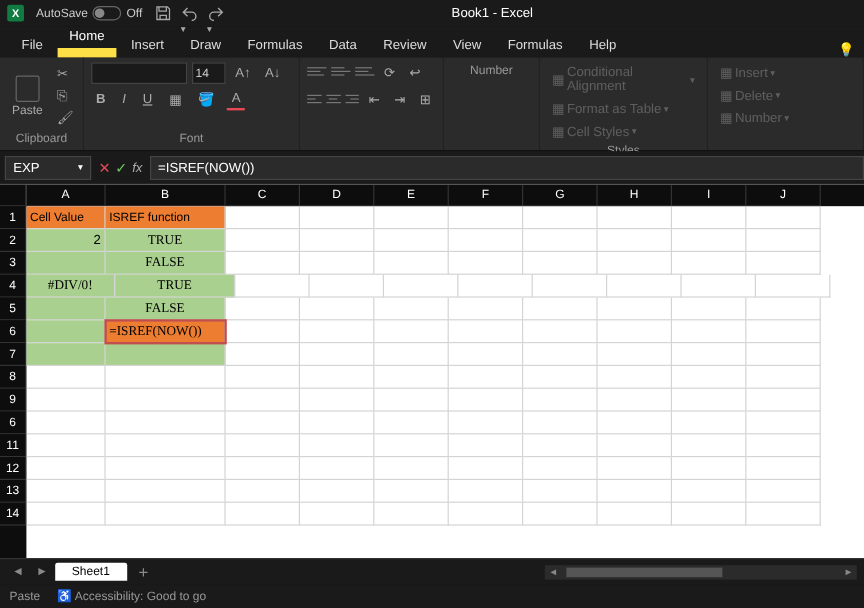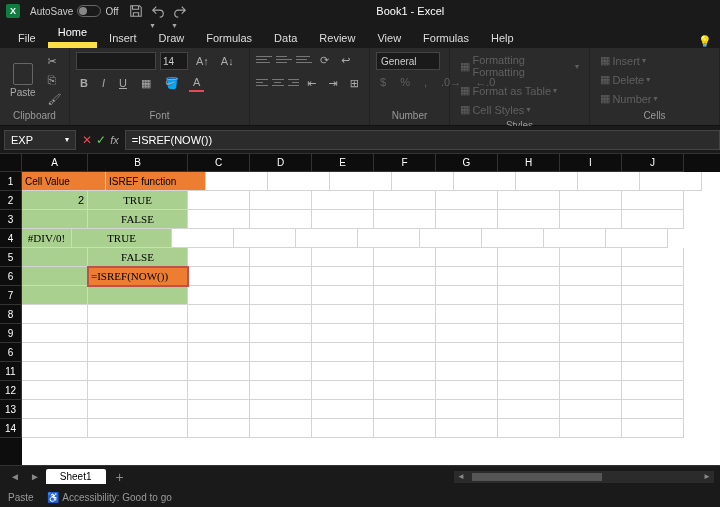--- a/index.html
+++ b/index.html
@@ -7,21 +7,21 @@
 .titlebar { height: 22px; background: #1a1a1a; display: flex; align-items: center; padding: 0 6px; gap: 10px; font-size: 11px; }
 .app-icon { width: 14px; height: 14px; background: #107c41; display: flex; align-items: center; justify-content: center; color: #fff; font-weight: bold; font-size: 9px; border-radius: 2px; }
 .autosave { display: flex; align-items: center; gap: 4px; font-size: 10px; }
 .toggle { width: 24px; height: 12px; border: 1px solid #666; border-radius: 6px; display: flex; align-items: center; padding: 1px; }
 .toggle-knob { width: 8px; height: 8px; background: #888; border-radius: 50%; }
 .qat { display: flex; gap: 8px; align-items: center; }
 .qat-icon { width: 14px; height: 14px; color: #ccc; opacity: 0.8; }
 .title { flex: 1; text-align: center; font-size: 11px; color: #fff; }
 .tabs { height: 26px; background: #1a1a1a; display: flex; align-items: end; padding: 0 8px; gap: 2px; }
 .tab { padding: 4px 10px; font-size: 11px; color: #ddd; cursor: pointer; }
-.tab.active { border-bottom: 6px solid #fde047; color: #fff; }
+.tab.active { border-bottom: 8px solid #fde047; color: #fff; }
 .tell-me { margin-left: auto; display: flex; align-items: center; gap: 6px; color: #999; }
 .ribbon { height: 78px; background: #2b2b2b; display: flex; border-bottom: 1px solid #111; }
 .group { border-right: 1px solid #222; padding: 4px 6px 2px; display: flex; flex-direction: column; justify-content: space-between; }
 .group-label { font-size: 10px; color: #999; text-align: center; padding: 2px 0; }
 .group-body { display: flex; gap: 4px; align-items: center; flex: 1; }
 .btn-stack { display: flex; flex-direction: column; gap: 2px; }
 .rbtn { padding: 2px 4px; color: #aaa; font-size: 11px; display: flex; align-items: center; gap: 2px; }
 .rbtn.dim { opacity: 0.4; }
 .paste { display: flex; flex-direction: column; align-items: center; color: #aaa; font-size: 10px; padding: 2px 4px; }
 .paste-icon { width: 20px; height: 22px; border: 1px solid #666; border-radius: 2px; margin-bottom: 2px; position: relative; }
@@ -183,51 +183,38 @@
             <span style="width:100%"></span>
           </div>
         <span class="rbtn">⇤</span>
         <span class="rbtn">⇥</span>
         <span class="rbtn">⊞</span>
       </div>
     </div>
   </div>
 
   <div class="group" style="width:80px">
-    <div style="flex:1">
-      <div class="font-row">
-          <input class="font-sel" style="width: 64px;" value="General">
-        </div>
-      <div class="font-btns">
-        <span class="rbtn dim">$</span>
-        <span class="rbtn dim">%</span>
-        <span class="rbtn dim">,</span>
-        <span class="rbtn dim">.0→</span>
-        <span class="rbtn dim">←.0</span>
-      </div>
-    </div>
     <div class="group-label">Number</div>
   </div>
 
   <div class="group" style="width:140px">
     <div class="btn-stack" style="flex:1">
-      <span class="rbtn dim">▦ <span>Formatting Formatting</span> <span class="chev">▾</span></span>
+      <span class="rbtn dim">▦ <span>Conditional Alignment</span> <span class="chev">▾</span></span>
       <span class="rbtn dim">▦ <span>Format as Table</span> <span class="chev">▾</span></span>
       <span class="rbtn dim">▦ <span>Cell Styles</span> <span class="chev">▾</span></span>
     </div>
     <div class="group-label">Styles</div>
   </div>
 
   <div class="group" style="flex:1">
     <div class="btn-stack" style="flex:1">
       <span class="rbtn dim">▦ <span>Insert</span> <span class="chev">▾</span></span>
       <span class="rbtn dim">▦ <span>Delete</span> <span class="chev">▾</span></span>
       <span class="rbtn dim">▦ <span>Number</span> <span class="chev">▾</span></span>
     </div>
-    <div class="group-label">Cells</div>
   </div>
 </div>
 
 <div class="fmla-bar">
   <div class="namebox">
       <span>EXP</span>
       <span class="chev" style="margin-left:auto">▾</span>
     </div>
   <div class="fbar-btns">
     <span class="fbar-x">✕</span>
@@ -265,21 +252,21 @@
         <div class="col-hdr" style="width: 62px;">D</div>
         <div class="col-hdr" style="width: 62px;">E</div>
         <div class="col-hdr" style="width: 62px;">F</div>
         <div class="col-hdr" style="width: 62px;">G</div>
         <div class="col-hdr" style="width: 62px;">H</div>
         <div class="col-hdr" style="width: 62px;">I</div>
         <div class="col-hdr" style="width: 62px;">J</div>
       </div>
     <div class="cells">
         <div class="cell-row">
-          <div class="cell hdr-orange" style="width: 84px;">Cell Value</div>
+          <div class="cell hdr-orange" style="width: 66px;">Cell Value</div>
           <div class="cell hdr-orange" style="width: 100px; text-align: center;">ISREF function</div>
           <div class="cell" style="width: 62px;"></div>
           <div class="cell" style="width: 62px;"></div>
           <div class="cell" style="width: 62px;"></div>
           <div class="cell" style="width: 62px;"></div>
           <div class="cell" style="width: 62px;"></div>
           <div class="cell" style="width: 62px;"></div>
           <div class="cell" style="width: 62px;"></div>
           <div class="cell" style="width: 62px;"></div>
         </div>
@@ -301,21 +288,21 @@
           <div class="cell" style="width: 62px;"></div>
           <div class="cell" style="width: 62px;"></div>
           <div class="cell" style="width: 62px;"></div>
           <div class="cell" style="width: 62px;"></div>
           <div class="cell" style="width: 62px;"></div>
           <div class="cell" style="width: 62px;"></div>
           <div class="cell" style="width: 62px;"></div>
           <div class="cell" style="width: 62px;"></div>
         </div>
         <div class="cell-row">
-          <div class="cell green center" style="width: 50px;">#DIV/0!</div>
+          <div class="cell green center" style="width: 74px;">#DIV/0!</div>
           <div class="cell green center" style="width: 100px;">TRUE</div>
           <div class="cell" style="width: 62px;"></div>
           <div class="cell" style="width: 62px;"></div>
           <div class="cell" style="width: 62px;"></div>
           <div class="cell" style="width: 62px;"></div>
           <div class="cell" style="width: 62px;"></div>
           <div class="cell" style="width: 62px;"></div>
           <div class="cell" style="width: 62px;"></div>
           <div class="cell" style="width: 62px;"></div>
         </div>

